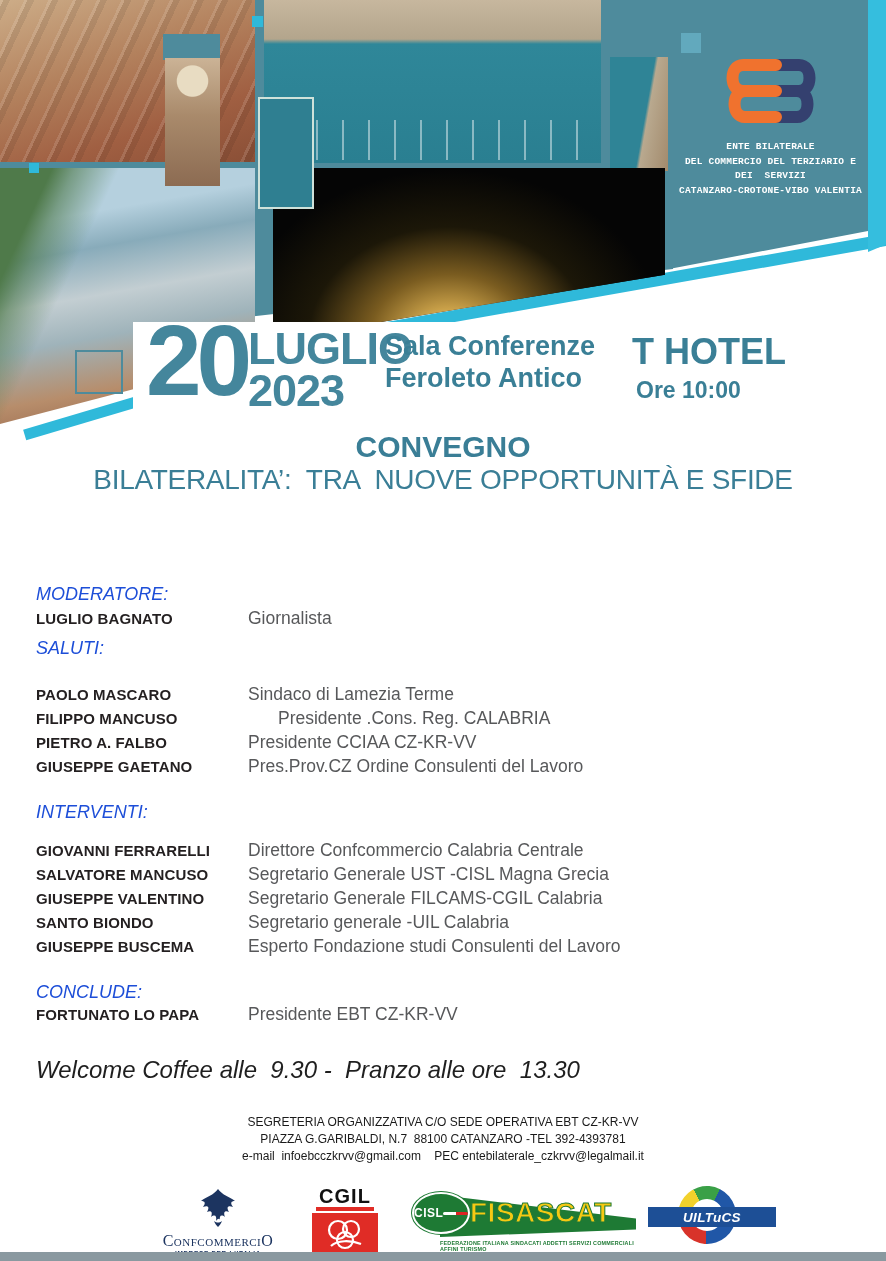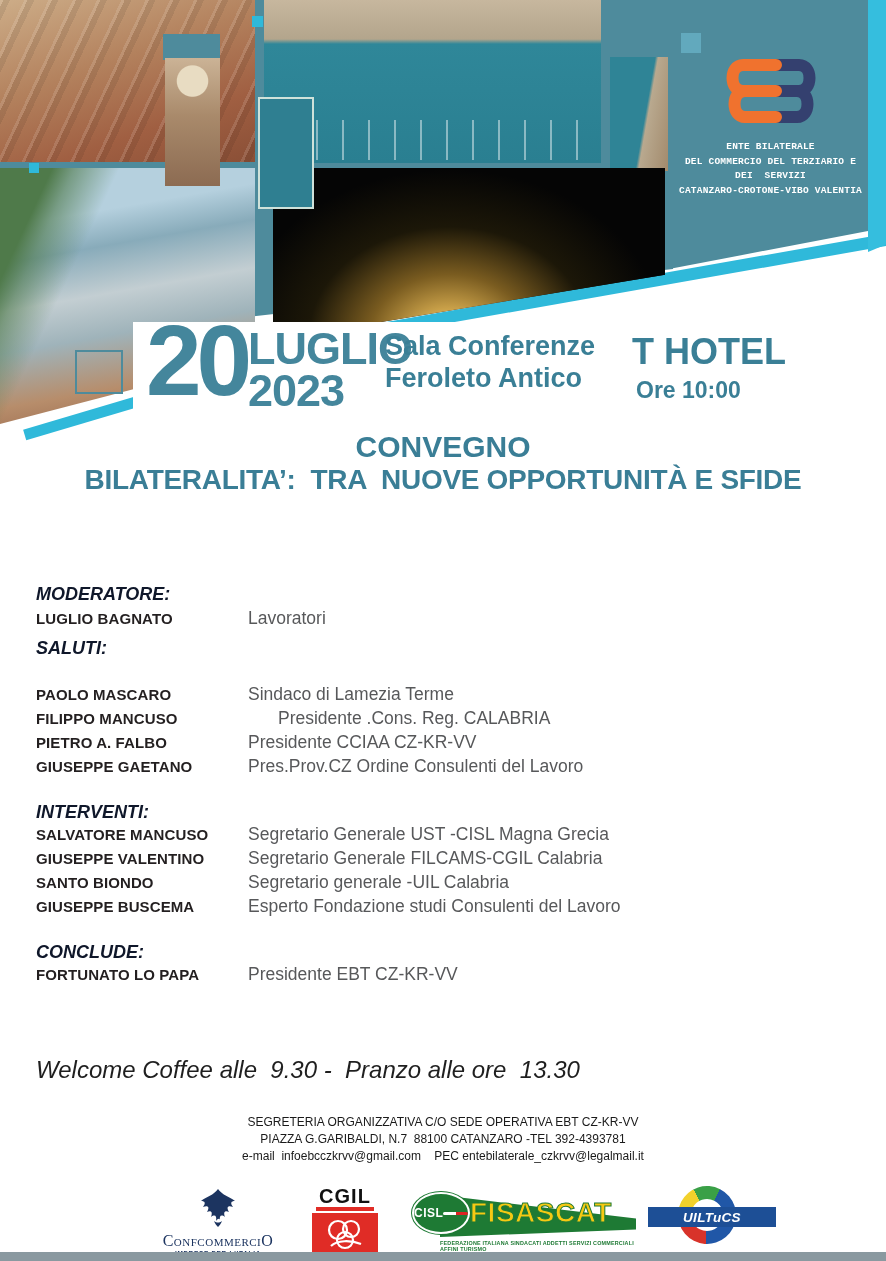--- a/index.html
+++ b/index.html
@@ -63,27 +63,27 @@
   .date-panel{left:133px;top:322px;width:753px;height:110px;background:#ffffff;z-index:3;}
   .t-teal{color:#44869c;}
   .day{left:146px;top:310px;font-size:100px;font-weight:bold;letter-spacing:-5px;line-height:1;z-index:4;}
   .month{left:248px;top:328px;font-size:45px;font-weight:bold;line-height:.93;letter-spacing:-1px;z-index:4;}
   .venue{left:385px;top:331px;font-size:27px;font-weight:bold;line-height:1.18;color:#3a7f96;z-index:4;}
   .hotel{left:632px;top:331px;font-size:36px;font-weight:bold;color:#3a7f96;z-index:4;}
   .time{left:636px;top:377px;font-size:23px;font-weight:bold;color:#3a7f96;z-index:4;}
 
   
   .kicker{left:0;top:430px;width:100%;text-align:center;font-size:30px;font-weight:bold;color:#3a7e96;z-index:4;}
-  .headline{left:0;top:464px;width:100%;text-align:center;font-size:28px;font-weight:bold;
+  .headline{left:0;top:464px;width:100%;text-align:center;font-size:28px;font-weight:normal;
             letter-spacing:-.3px;color:#3a7e96;z-index:4;}
   .subtitle{left:0;top:505px;width:100%;text-align:center;font-size:33px;font-weight:normal;color:#45849a;z-index:4;}
 
   
   .program{left:36px;top:584px;width:820px;z-index:4;}
-  .sec-label{font-style:italic;font-weight:bold;font-size:18px;color:#0f172a;height:22px;}
+  .sec-label{font-style:italic;font-weight:normal;font-size:18px;color:#1d4ed8;height:22px;}
   .entry{display:grid;grid-template-columns:212px 1fr;align-items:baseline;height:24px;}
   .entry .name{font-weight:bold;font-size:15px;color:#231f20;letter-spacing:.1px;}
   .entry .role{font-size:17.5px;color:#57585a;}
   .role-italic{margin-left:30px;}
   .mt6{margin-top:6px;} .mt16{margin-top:16px;} .mt22{margin-top:22px;} .mt24{margin-top:24px;} .mt2{margin-top:2px;}
 
   .note{left:36px;top:1056px;font-style:italic;font-size:24px;color:#1f1f1f;z-index:4;}
 
   
   .secretariat{left:0;top:1114px;width:100%;text-align:center;font-size:12px;color:#1a1a1a;line-height:17px;z-index:4;}
@@ -172,21 +172,21 @@
   <div class="abs time">Ore 10:00</div>
 
   <div class="abs kicker">CONVEGNO</div>
   <div class="abs headline pre">BILATERALITA’:  TRA  NUOVE OPPORTUNITÀ E SFIDE</div>
 
   <div class="abs program">
 
     <div class="sec-label">MODERATORE:</div>
     <div class="entry mt2">
       <span class="name">LUGLIO BAGNATO</span>
-      <span class="role">Lavoratori</span>
+      <span class="role">Giornalista</span>
     </div>
 
     <div class="sec-label mt6">SALUTI:</div>
     <div class="entry mt24">
       <span class="name">PAOLO MASCARO</span>
       <span class="role">Sindaco di Lamezia Terme</span>
     </div>
     <div class="entry">
       <span class="name">FILIPPO MANCUSO</span>
       <span class="role role-italic">Presidente .Cons. Reg. CALABRIA</span>
@@ -194,20 +194,24 @@
     <div class="entry">
       <span class="name">PIETRO A. FALBO</span>
       <span class="role">Presidente CCIAA CZ-KR-VV</span>
     </div>
     <div class="entry">
       <span class="name">GIUSEPPE GAETANO</span>
       <span class="role">Pres.Prov.CZ Ordine Consulenti del Lavoro</span>
     </div>
 
     <div class="sec-label mt22">INTERVENTI:</div>
+    <div class="entry mt16">
+      <span class="name">GIOVANNI FERRARELLI</span>
+      <span class="role">Direttore Confcommercio Calabria Centrale</span>
+    </div>
     <div class="entry">
       <span class="name">SALVATORE MANCUSO</span>
       <span class="role">Segretario Generale UST -CISL Magna Grecia</span>
     </div>
     <div class="entry">
       <span class="name">GIUSEPPE VALENTINO</span>
       <span class="role">Segretario Generale FILCAMS-CGIL Calabria</span>
     </div>
     <div class="entry">
       <span class="name">SANTO BIONDO</span>

